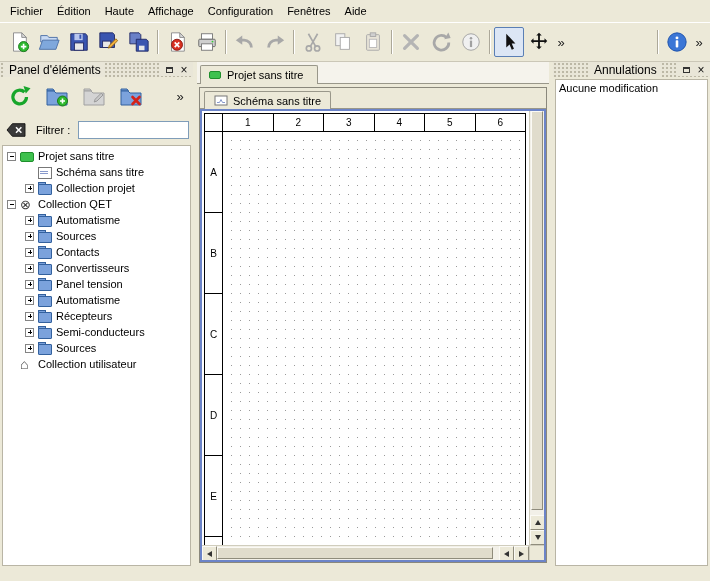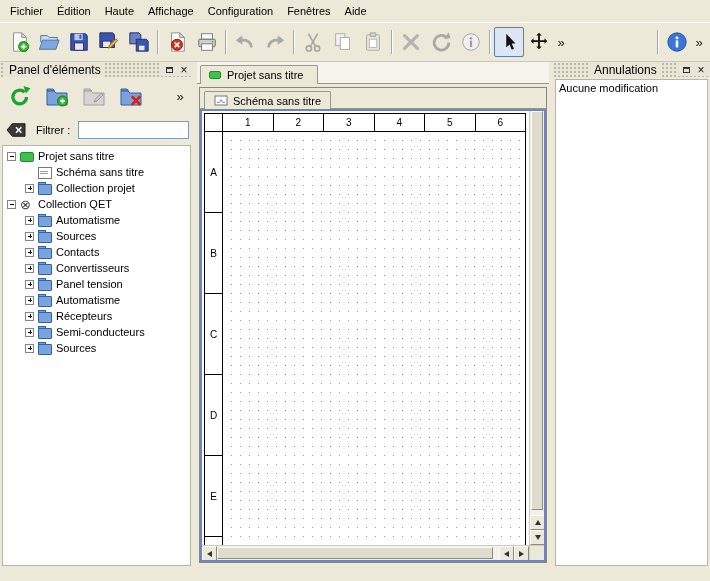--- a/index.html
+++ b/index.html
@@ -396,20 +396,25 @@
         </div>
         <div class="tree-row lvl1">
           <span class="exp plus"></span>
           <span class="ticon folder"></span>
           <span class="tree-label">Semi-conducteurs</span>
         </div>
         <div class="tree-row lvl1">
           <span class="exp plus"></span>
           <span class="ticon folder"></span>
           <span class="tree-label">Sources</span>
+        </div>
+        <div class="tree-row lvl0">
+          <span class="exp none"></span>
+          <span class="ticon home"></span>
+          <span class="tree-label">Collection utilisateur</span>
         </div>
       </div>
     </div>
 
     <div class="gap"></div>
 
     <div class="center">
       <div class="center-tabbar">
         <div class="tab">
           <span class="tab-icon-project"></span>

